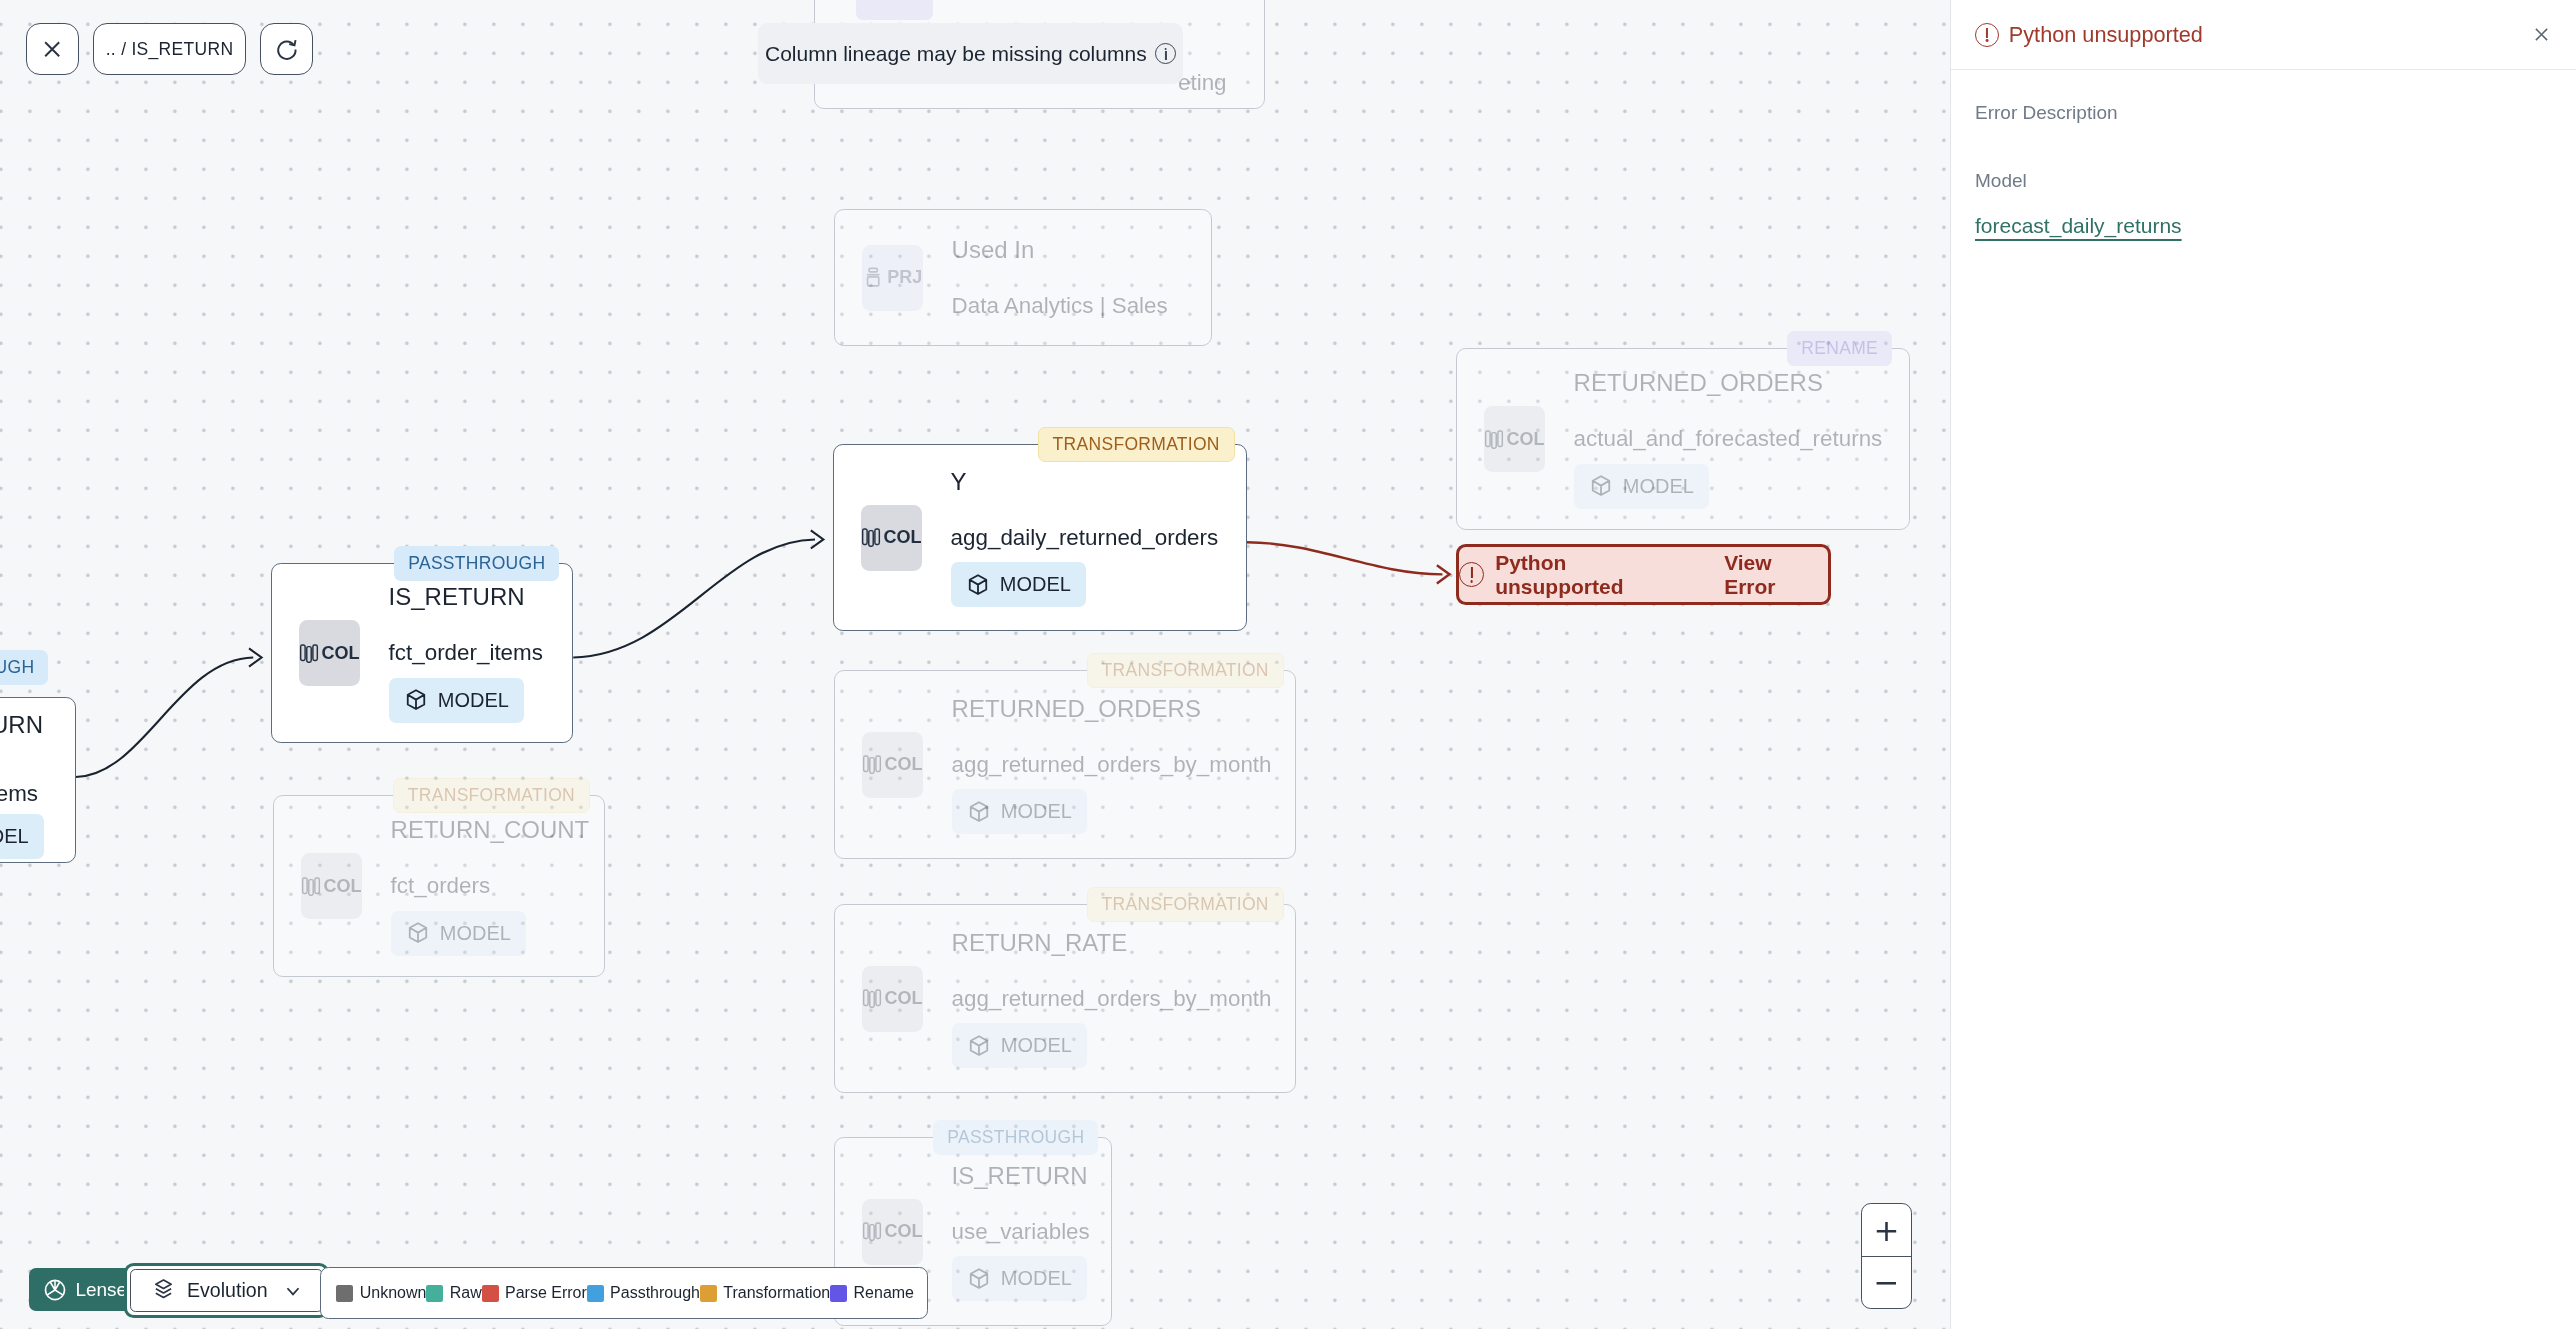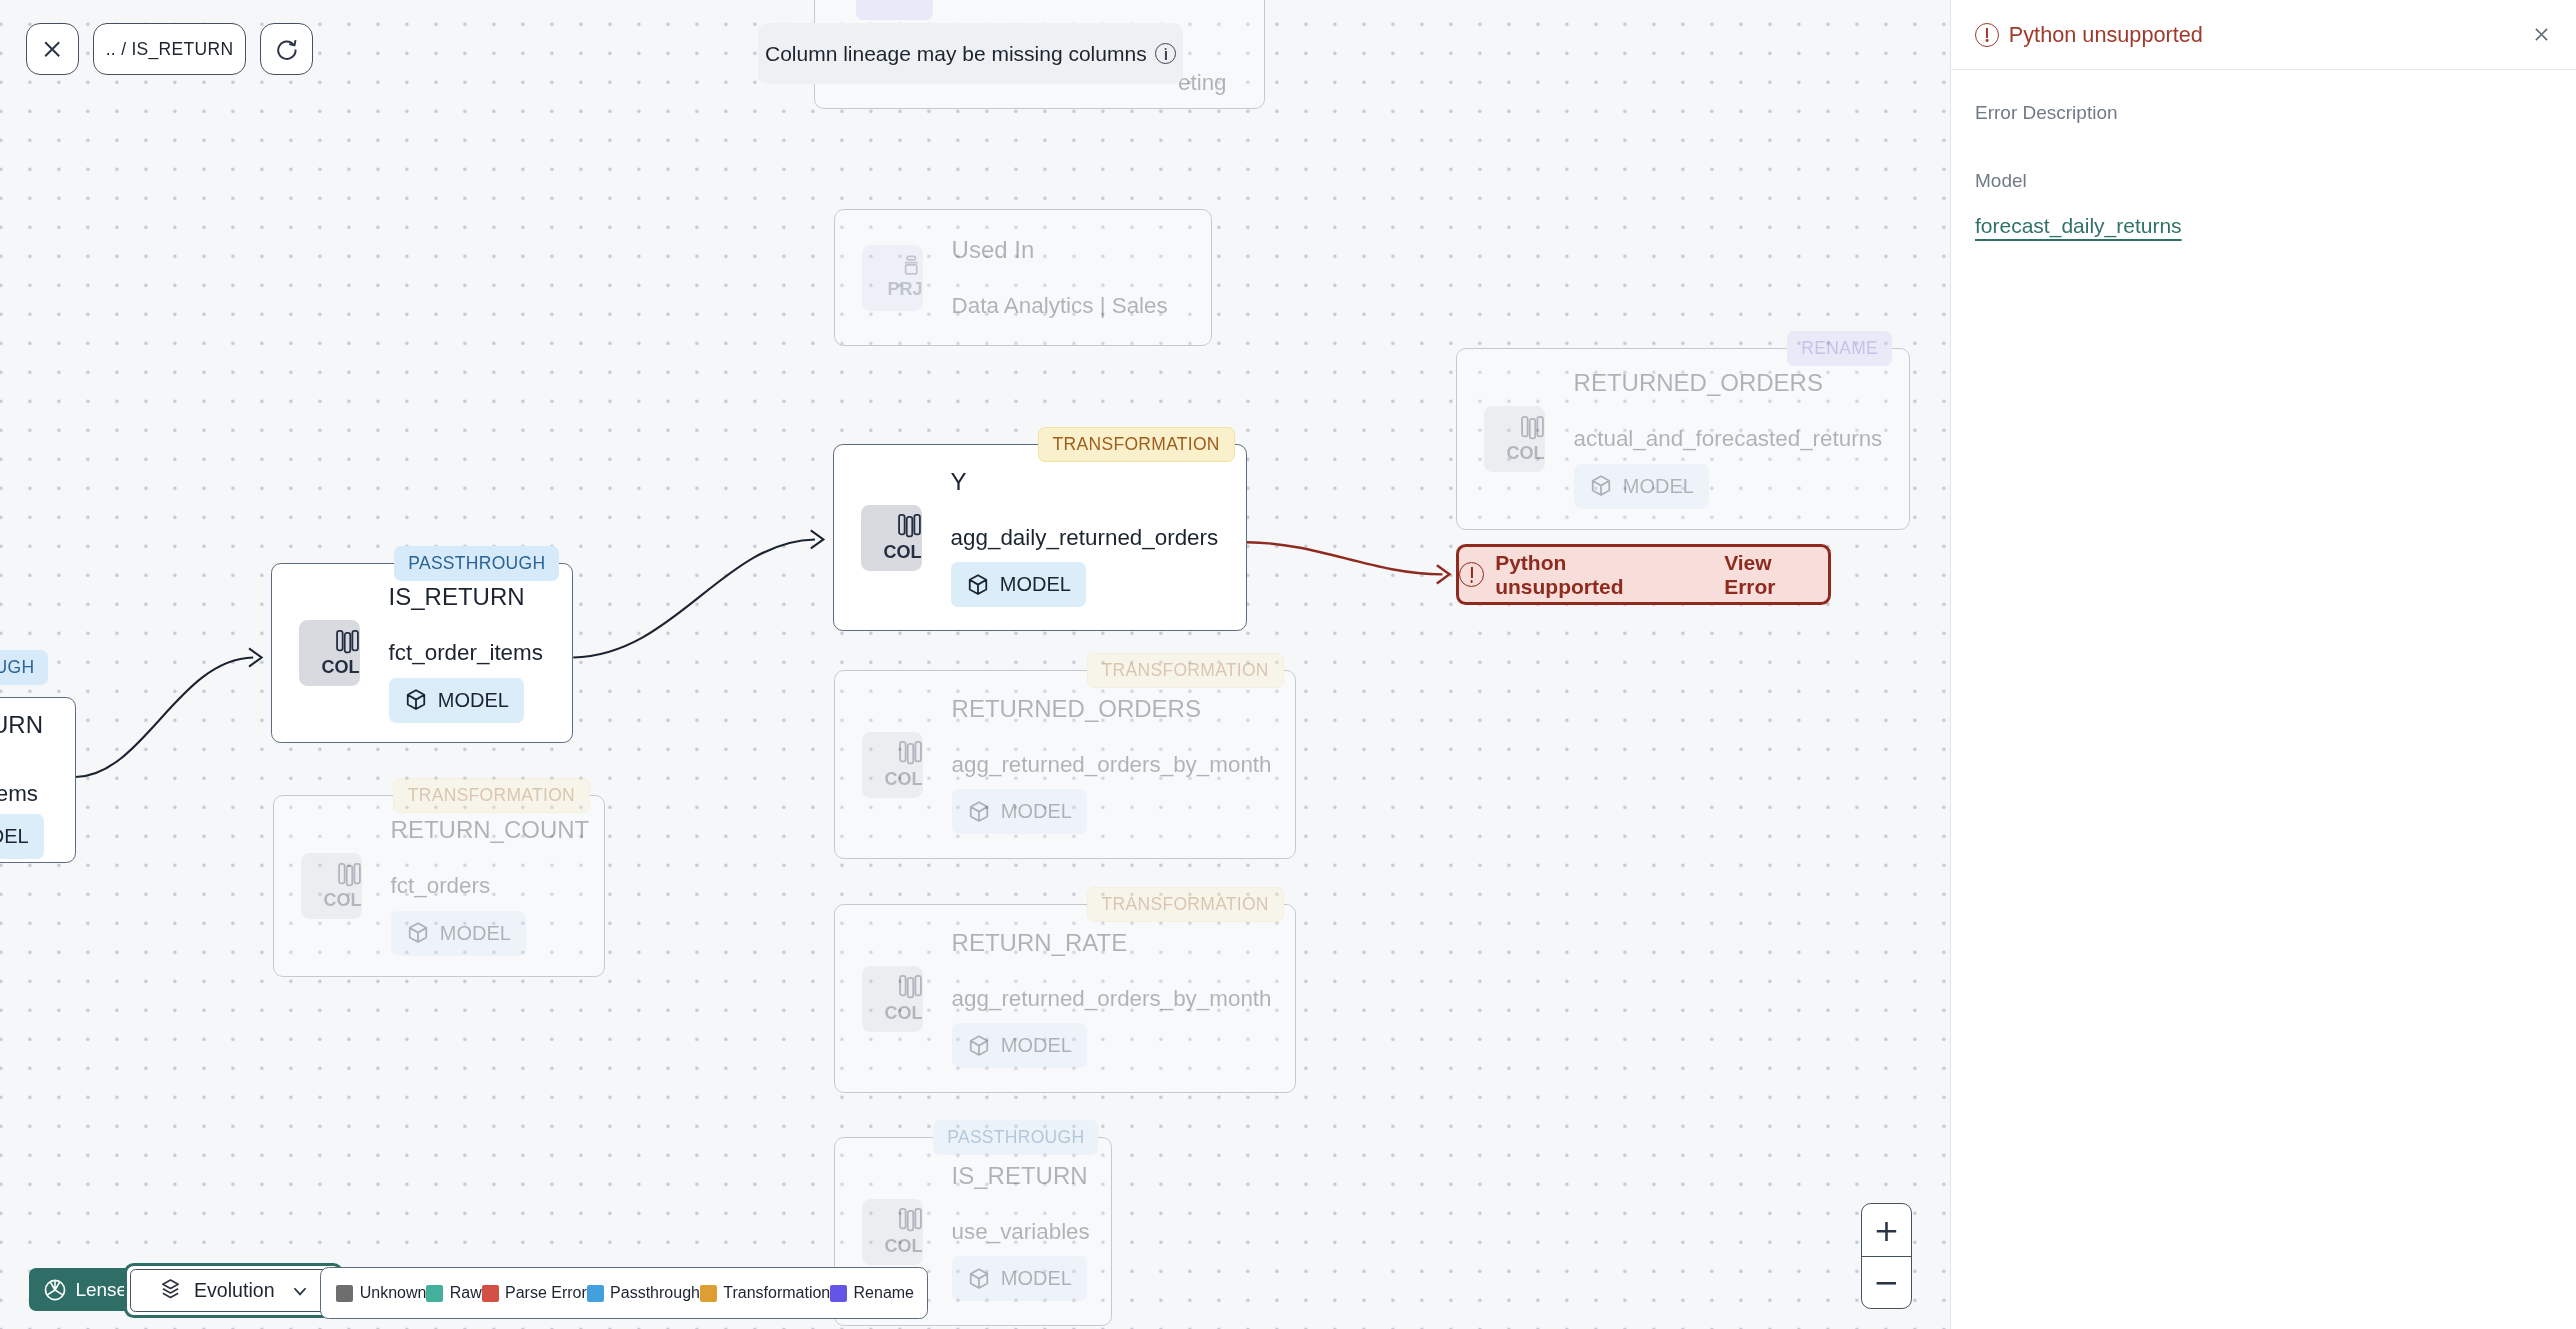--- a/index.html
+++ b/index.html
@@ -31,21 +31,21 @@
   .nbody { margin-left: 29px; }
   .ntitle { font-size: 24px; color: #1B2430; margin-bottom: 8.4px; }
   .nsub { font-size: 22.4px; color: #1B2430; margin-top: 29px; }
   .badge { position: absolute; top: -18px; height: 35px; line-height: 35px;
     padding: 0 14px; border-radius: 7px; font-size: 17.5px; letter-spacing: 0.3px;
     font-weight: 500; white-space: nowrap; }
   .b-blue { background: #D6EAFA; color: #2A6496; }
   .b-yellow { background: #FAF0CB; border: 1.4px solid #F1E3A3; color: #A05E1C; line-height: 32px; }
   .b-purple { background: #CFCCF4; color: #5B54C8; }
   .chip-col { width: 61px; height: 66px; border-radius: 8.4px; background: #D8DADF;
-    color: #232F41; display: flex; flex-direction: column; align-items: flex-end;
+    color: #232F41; display: flex; flex-direction: row; align-items: center;
     justify-content: center; gap: 3px; font-size: 18px; font-weight: 600; flex: none; }
   .chip-prj { background: #E0E2F7; color: #525B76; }
   .chip-model { margin-top: 11.2px; height: 45px; padding: 0 15.4px; border-radius: 7px;
     background: #DCEDFA; color: #1B2430; display: inline-flex; align-items: center;
     gap: 9.8px; font-size: 20px; font-weight: 500; }
 
   
   .error-badge { position: absolute; left: 1456px; top: 544px; width: 375px; height: 61px;
     background: #F8DEDA; border: 3.1px solid #8E2B1E; border-radius: 9.8px;
     display: flex; align-items: center; justify-content: center; gap: 11.2px;
@@ -55,21 +55,21 @@
     text-underline-offset: 4.2px; margin-left: 14px; cursor: pointer; }
 
   
   .lenses { position: absolute; left: 29px; top: 1268px; height: 43px; padding: 0 14px;
     background: #2E6E66; border-radius: 7px; color: #fff; display: flex;
     align-items: center; gap: 8.4px; font-size: 19px; z-index: 40; }
   .lens-select { position: absolute; left: 124px; top: 1263px; height: 55px;
     border: 3.5px solid #2E6E66; border-radius: 9.8px; background: #fff; padding: 2.8px;
     z-index: 40; }
   .lens-select .inner { height: 100%; border: 1.7px solid #455061; border-radius: 5.6px;
-    display: flex; align-items: center; gap: 11.2px; padding: 0 27px; font-size: 19.6px;
+    display: flex; align-items: center; gap: 11.2px; padding: 0 20px; font-size: 19.6px;
     color: #1B2430; background: #fff; }
   .legend { position: absolute; left: 320px; top: 1267px; width: 608px; height: 52px;
     background: #fff; border: 1.7px solid #5D6B7E; border-radius: 8.4px; display: flex;
     align-items: center; justify-content: space-between; padding: 0 15.4px; z-index: 40; }
   .legend-item { display: flex; align-items: center; gap: 6.3px; font-size: 16px;
     color: #1B2430; white-space: nowrap; }
   .swatch { width: 17px; height: 17px; border-radius: 2.1px; flex: none; }
 
   
   .zoomctl { position: absolute; left: 1861px; top: 1203px; width: 51px; height: 106px;

